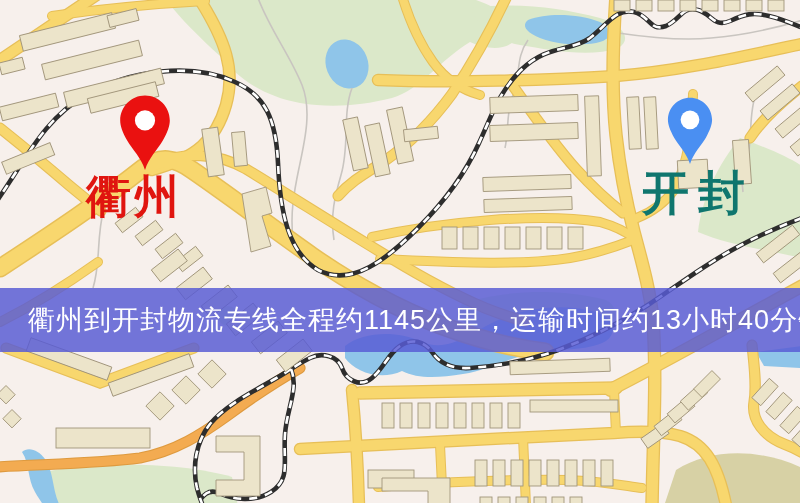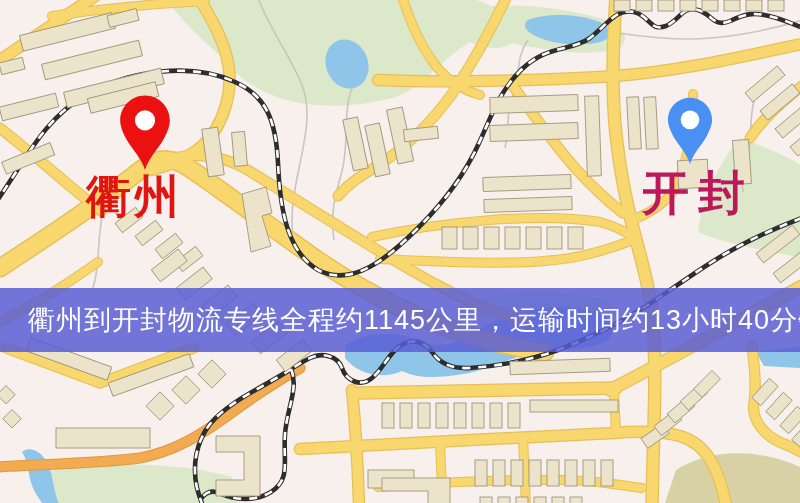--- a/index.html
+++ b/index.html
@@ -25,21 +25,21 @@
   
   .bld rect,.bld path{fill:#ece4ca;stroke:#a1957a;stroke-width:0.9;}
   
   .park path,.park circle{fill:#dbe8c9;stroke:none;}
   .hill path{fill:#d7d1a5;stroke:none;}
   .water path,.water ellipse{fill:#8fc5e9;stroke:none;}
   .gpath path{fill:none;stroke:#c9c5c0;stroke-width:1.6;}
   
   .city-label{position:absolute;font-weight:700;line-height:1;white-space:nowrap;}
   .label-origin{left:86px;top:174px;font-size:45px;letter-spacing:3px;color:#e0150f;}
-  .label-dest{left:642px;top:169px;font-size:47px;letter-spacing:9px;color:#be185d;}
+  .label-dest{left:642px;top:169px;font-size:47px;letter-spacing:9px;color:#0f766e;}
   
   .banner{
     position:absolute;left:0;top:288px;width:800px;height:64px;
     background:rgba(88,92,212,0.84);
     display:flex;align-items:center;
     color:#ffffff;font-size:27px;letter-spacing:1px;
     padding-left:28px;box-sizing:border-box;white-space:nowrap;
   }
 </style>
 </head>

